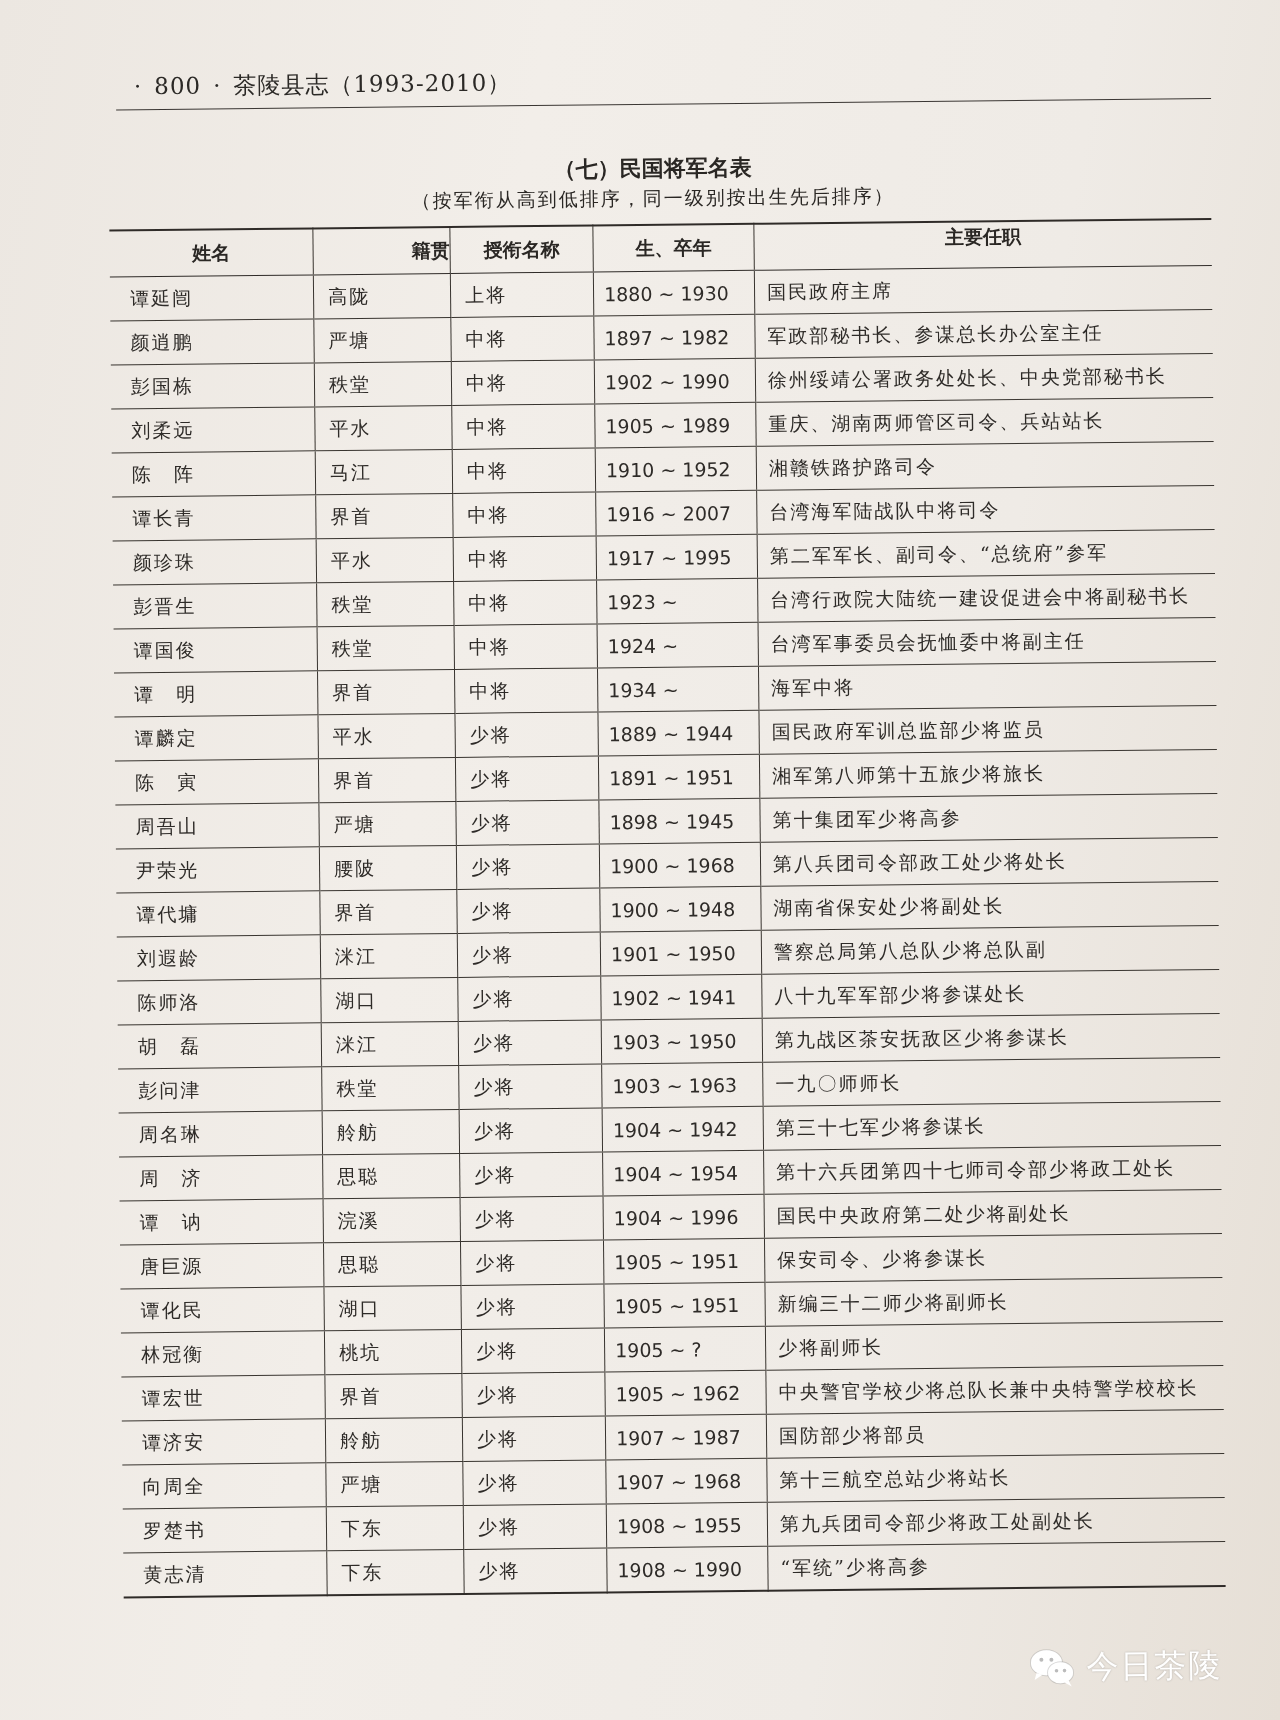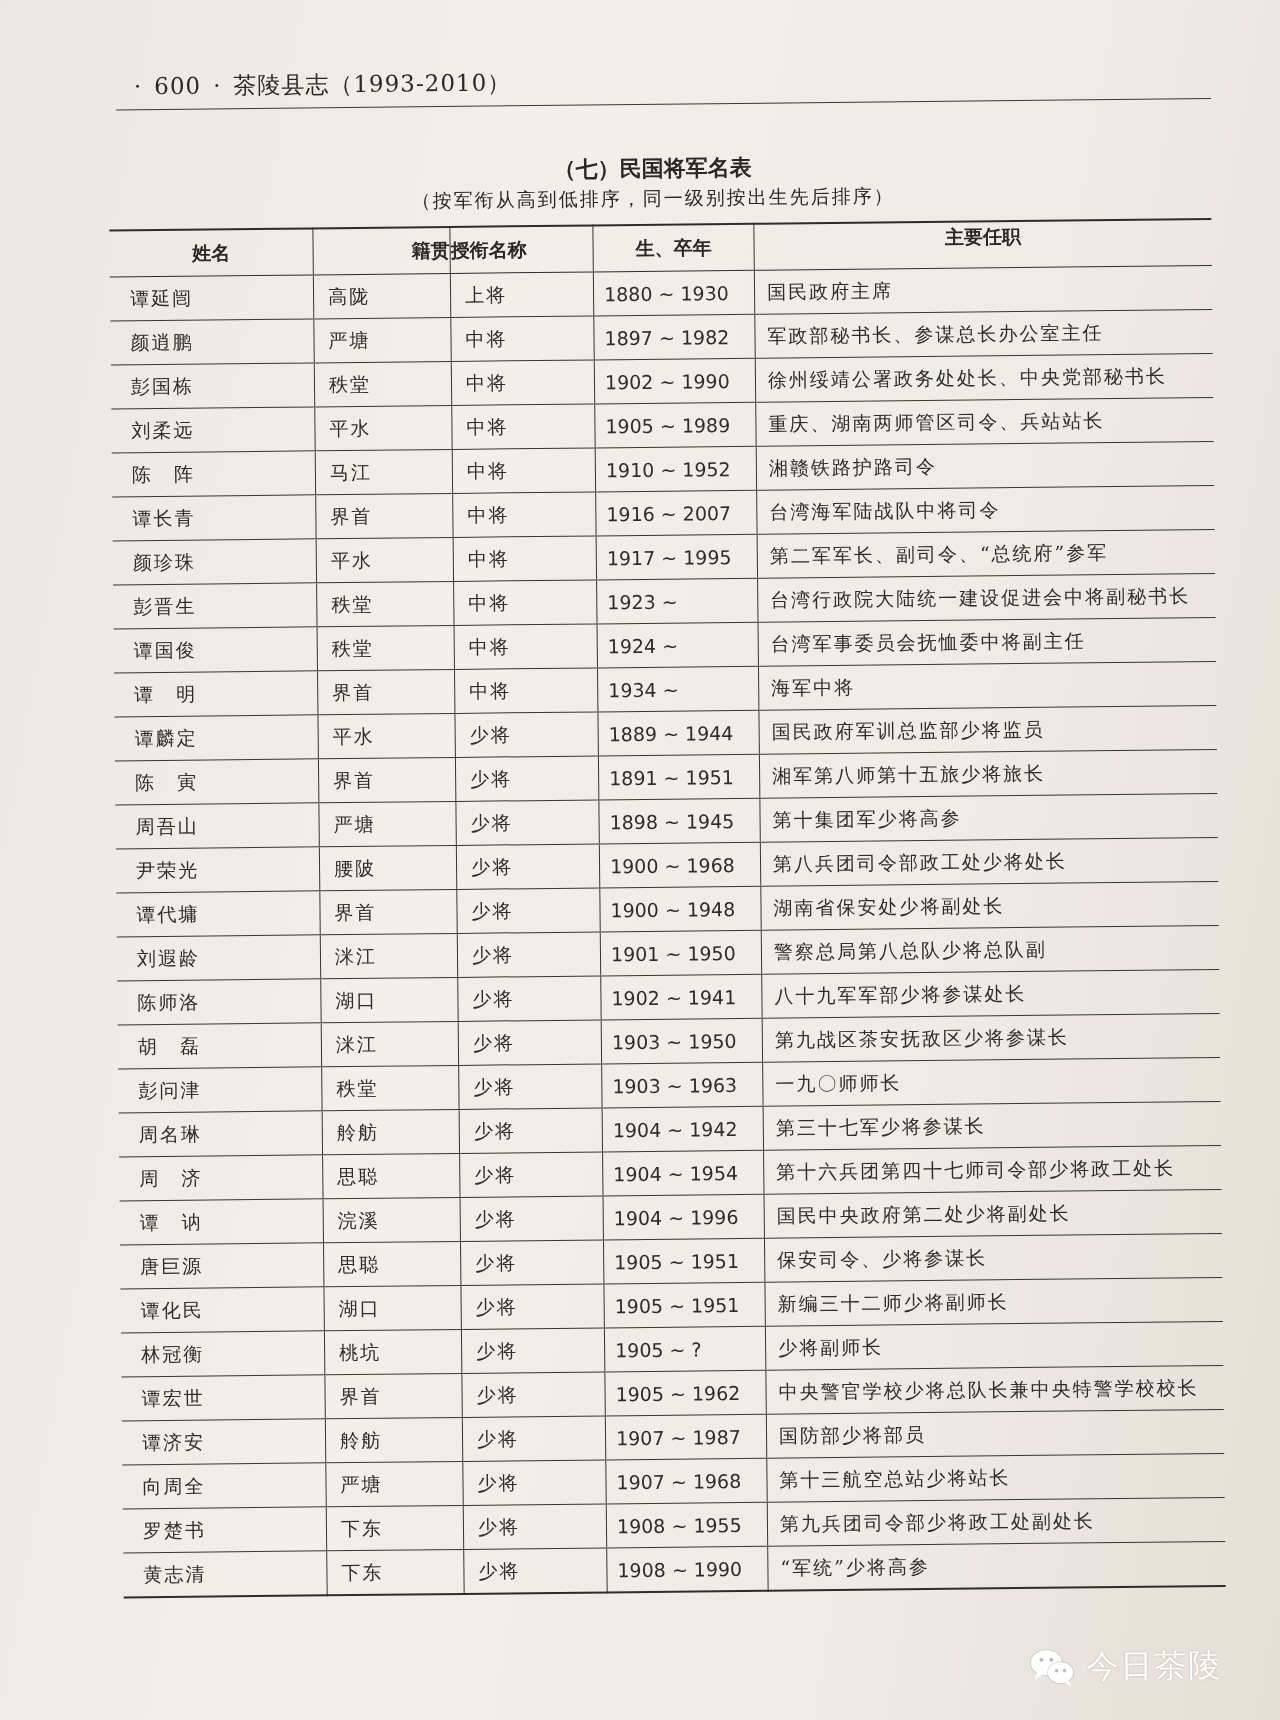--- a/index.html
+++ b/index.html
@@ -48,38 +48,38 @@
   table.generals td {
     height: 43px; padding: 0; border-bottom: 1.5px solid #38342f;
     letter-spacing: 2px; color: #2e2b28;
   }
   table.generals th + th, table.generals td + td { border-left: 1.5px solid #38342f; }
   .c-name { width: 183px; padding-left: 20px !important; text-align: left; }
   th.c-name { text-align: center; padding-left: 0 !important; }
   .c-origin { width: 122px; padding-left: 14px !important; }
   th.c-origin { text-align: right; padding-left: 0 !important; }
   .c-rank { width: 128px; padding-left: 14px !important; }
-  th.c-rank { text-align: left; padding-left: 0 !important; margin-left: 44px; }
+  th.c-rank { text-align: center; padding-left: 0 !important; margin-left: 44px; }
   .c-years { width: 150px; padding-left: 10px !important; font-family: "DejaVu Sans", "Liberation Sans", sans-serif; letter-spacing: 0 !important; font-size: 19px; }
   th.c-years { text-align: center; padding-left: 0 !important; letter-spacing: 0; }
   .c-post { padding-left: 12px !important; }
   th.c-post { text-align: center; padding-left: 0 !important; vertical-align: top; padding-top: 2px !important; }
   .watermark {
     position: absolute; left: 1020px; top: 1650px; display: flex; align-items: center;
     color: #ffffff; font-family: "DejaVu Sans", "Liberation Sans", sans-serif;
     font-size: 32px; letter-spacing: 2px; text-shadow: 0 0 2px rgba(0,0,0,0.25);
   }
   .watermark svg { margin-right: 10px; }
 </style>
 </head>
 <body>
 
 <div class="page">
   <div class="running-head">
-    <span class="dot">·</span><span>600</span><span class="dot">·</span><span>茶陵县志（1993-2010）</span>
+    <span class="dot">·</span><span>800</span><span class="dot">·</span><span>茶陵县志（1993-2010）</span>
   </div>
   <div class="head-rule"></div>
 
   <div class="table-title">（七）民国将军名表</div>
   <div class="table-subtitle">（按军衔从高到低排序，同一级别按出生先后排序）</div>
 
   <table class="generals">
     <thead>
       <tr>
         <th class="c-name">姓名</th>

